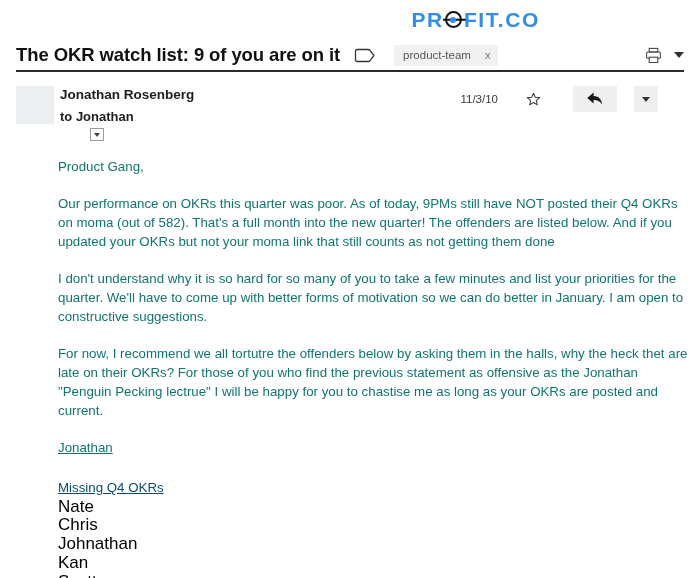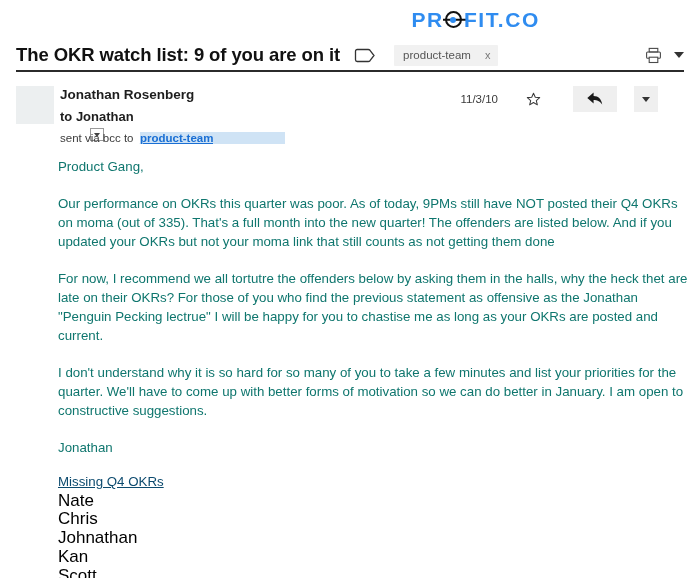--- a/index.html
+++ b/index.html
@@ -253,21 +253,21 @@
     left: 58px;
     top: 157px;
     width: 630px;
   }
   .para {
     font-size: 13.3px;
     line-height: 19px;
     color: #0f766e;
     margin: 0 0 18px 0;
   }
-  .sig { margin-bottom: 16px; }
+  .sig { margin-bottom: 22px; text-decoration: underline; }
   .list-heading {
     font-size: 13.3px;
     line-height: 18.7px;
     color: #0c4a6e;
     text-decoration: underline;
     margin: 0;
   }
   .name-list {
     list-style: none;
     margin: 0;
@@ -324,24 +324,20 @@
 
   <div class="sender-name">Jonathan Rosenberg</div>
 
   <div class="recipient-line">
     <span class="recipient-text">to Jonathan</span>
     <span class="recipient-caret">
         <i></i>
       </span>
   </div>
 
-  <div class="bcc-line">
-    <span>sent via bcc to</span>
-    <span>&nbsp;</span><a class="bcc-link" href="#">product-team</a><span class="bcc-pad">&nbsp;</span>
-  </div>
 
   <div class="header-right">
     <span class="msg-date">11/3/10</span>
 
     <span class="star-icon">
       <svg width="15" height="15" viewBox="0 0 16 16" aria-hidden="true">
         <path d="M8 1.3 L9.9 5.6 L14.6 6 L11 9.1 L12.1 13.7 L8 11.2 L3.9 13.7 L5 9.1 L1.4 6 L6.1 5.6 Z" fill="none" stroke="#3a3a3a" stroke-width="1.1" stroke-linejoin="round"></path>
       </svg>
     </span>
 
@@ -352,23 +348,23 @@
     </span>
 
     <span class="btn-reply-caret">
         <i></i>
       </span>
   </div>
 </div>
 
 <div class="body-wrap">
   <p class="para">Product Gang,</p>
-  <p class="para">Our performance on OKRs this quarter was poor. As of today, 9PMs still have NOT posted their Q4 OKRs on moma (out of 335). That's a full month into the new quarter! The offenders are listed below. And if you updated your OKRs but not your moma link that still counts as not getting them done</p>
+  <p class="para">Our performance on OKRs this quarter was poor. As of today, 9PMs still have NOT posted their Q4 OKRs on moma (out of 582). That's a full month into the new quarter! The offenders are listed below. And if you updated your OKRs but not your moma link that still counts as not getting them done</p>
+  <p class="para">I don't understand why it is so hard for so many of you to take a few minutes and list your priorities for the quarter. We'll have to come up with better forms of motivation so we can do better in January. I am open to constructive suggestions.</p>
   <p class="para">For now, I recommend we all tortutre the offenders below by asking them in the halls, why the heck thet are late on their OKRs? For those of you who find the previous statement as offensive as the Jonathan "Penguin Pecking lectrue" I will be happy for you to chastise me as long as your OKRs are posted and current.</p>
-  <p class="para">I don't understand why it is so hard for so many of you to take a few minutes and list your priorities for the quarter. We'll have to come up with better forms of motivation so we can do better in January. I am open to constructive suggestions.</p>
   <p class="para sig">Jonathan</p>
 
   <p class="list-heading">Missing Q4 OKRs</p>
   <ul class="name-list">
       <li>Nate</li>
       <li>Chris</li>
       <li>Johnathan</li>
       <li>Kan</li>
       <li>Scott</li>
     </ul>

